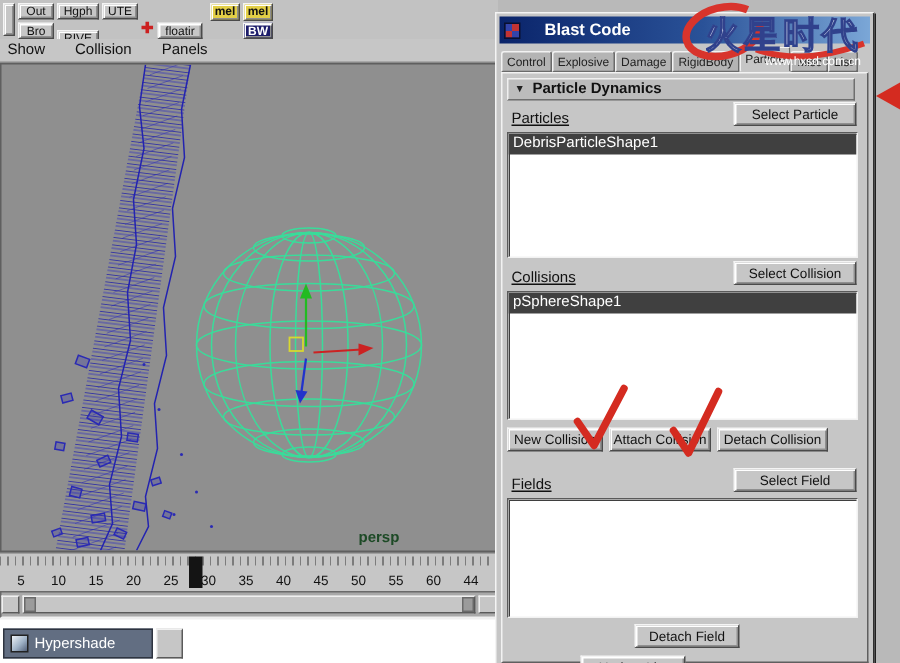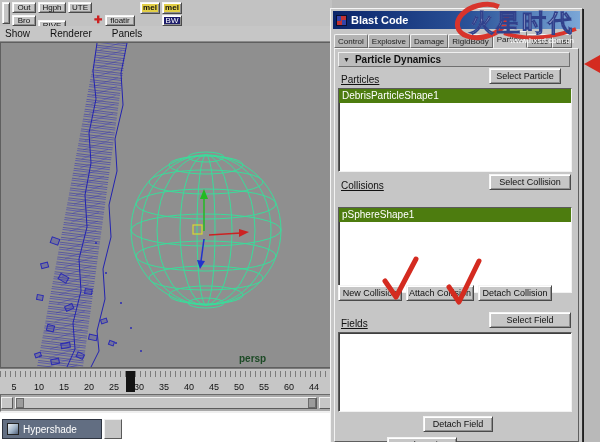--- a/index.html
+++ b/index.html
@@ -10,21 +10,21 @@
   .btn{position:absolute;display:flex;align-items:center;justify-content:center;
        background:#c6c6c6;color:#111;font-size:9px;line-height:1;cursor:default;
        border:1px solid;border-color:#f4f4f4 #4a4a4a #4a4a4a #f4f4f4;
        box-shadow:inset 1px 1px 0 #ffffff, inset -1px -1px 0 #8f8f8f;}
   .label{position:absolute;font-size:10px;color:#111;text-decoration:underline;}
 
   
   .shelf{position:absolute;left:0;top:0;width:332px;height:26px;background:#c2c2c2;}
   .shelf .btn{font-size:8px;}
   .mel{background:#e3cf46;font-weight:bold;}
-  .melbw{background:#1c1c6a;color:#fff;font-weight:normal;}
+  .melbw{background:#1c1c6a;color:#fff;font-weight:bold;}
   .crossicon{position:absolute;left:94px;top:15px;width:10px;height:10px;color:#cc2020;
        font-size:10px;line-height:10px;font-weight:bold;}
 
   
   .panel-menu{position:absolute;left:0;top:26px;width:332px;height:16px;background:#c6c6c6;
        border-bottom:1px solid #8a8a8a;display:flex;align-items:center;gap:20px;padding-left:5px;}
   .panel-menu span{font-size:10px;color:#111;}
 
   
   .viewport{position:absolute;left:0;top:42px;width:332px;height:326px;background:#8f8f8f;
@@ -59,42 +59,42 @@
        background:linear-gradient(135deg,#eef2f6 0%,#9fb2c6 55%,#53617a 100%);}
   .hs-extra{position:absolute;left:104px;top:6px;width:18px;height:20px;background:#c6c6c6;
        border:1px solid;border-color:#f0f0f0 #5a5a5a #5a5a5a #f0f0f0;}
 
   
   .blast{position:absolute;left:330px;top:8px;width:253px;height:438px;background:#c6c6c6;
        border:1px solid;border-color:#f4f4f4 #2f2f2f #2f2f2f #f4f4f4;
        box-shadow:1px 1px 0 #1f1f1f;z-index:5;}
   .titlebar{position:absolute;left:2px;right:2px;top:2px;height:18px;
        background:linear-gradient(90deg,#0a246a 0%,#2a5298 55%,#7ba7d7 100%);
-       display:flex;align-items:center;gap:4px;padding-left:3px;}
+       display:flex;align-items:center;gap:16px;padding-left:3px;}
   .titlebar span{color:#fff;font-size:11px;font-weight:bold;}
   .title-icon{width:11px;height:11px;background:
        conic-gradient(#c23333 0 25%,#3344aa 0 50%,#c23333 0 75%,#3344aa 0 100%);
        border:1px solid #0a1030;}
   .tabs{position:absolute;left:3px;top:22px;right:3px;height:17px;display:flex;align-items:flex-end;}
   .tab{font-size:8px;color:#222;background:#b4b4b4;height:14px;display:flex;align-items:center;
        padding:0 3px;border:1px solid;border-color:#f2f2f2 #6a6a6a #6a6a6a #f2f2f2;
        border-radius:2px 2px 0 0;white-space:nowrap;}
   .tab.active{background:#c6c6c6;height:17px;border-bottom-color:#c6c6c6;}
   .content{position:absolute;left:3px;right:3px;top:39px;bottom:3px;background:#c6c6c6;
        border:1px solid;border-color:#f2f2f2 #5f5f5f #5f5f5f #f2f2f2;}
   .frame-header{position:absolute;left:3px;top:3px;right:8px;height:15px;background:#bcbcbc;
        border:1px solid;border-color:#efefef #6f6f6f #6f6f6f #efefef;
        display:flex;align-items:center;gap:5px;padding-left:4px;}
   .frame-header .tri{font-size:7px;color:#222;}
   .frame-header .txt{font-size:10px;font-weight:bold;color:#111;}
   .listbox{position:absolute;left:3px;width:234px;background:#fff;
        border:1px solid;border-color:#5a5a5a #f2f2f2 #f2f2f2 #5a5a5a;
        box-shadow:inset 1px 1px 0 #3f3f3f;overflow:hidden;}
   .listitem{height:14px;line-height:14px;font-size:10px;padding-left:3px;}
-  .listitem.selected{background:#4d7c0f;color:#fff;}
+  .listitem.selected{background:#404040;color:#fff;}
 
   
   .annotations{position:absolute;left:0;top:0;width:600px;height:442px;z-index:60;pointer-events:none;}
   .watermark{position:absolute;right:0;top:0;width:146px;height:48px;z-index:70;pointer-events:none;}
 </style>
 </head>
 <body>
 
 <div class="page">
 
@@ -107,21 +107,21 @@
     <div class="btn" style="left:38px;top:20px;width:28px;height:11px;">RIVE</div>
     <span class="crossicon">✚</span>
     <div class="btn" style="left:105px;top:15px;width:30px;height:11px;">floatir</div>
     <div class="btn mel" style="left:140px;top:2px;width:20px;height:12px;">mel</div>
     <div class="btn mel" style="left:162px;top:2px;width:20px;height:12px;">mel</div>
     <div class="btn melbw" style="left:162px;top:15px;width:20px;height:11px;">BW</div>
   </div>
 
   <div class="panel-menu">
     <span>Show</span>
-    <span>Renderer</span>
+    <span>Collision</span>
     <span>Panels</span>
   </div>
 
   <div class="viewport">
     <svg width="330" height="324" viewBox="0 0 330 324">
       <defs>
         <pattern id="hatch" width="5" height="6" patternUnits="userSpaceOnUse" patternTransform="rotate(97)">
           <line x1="0" y1="0" x2="0" y2="6" stroke="#2323a8" stroke-width="1"></line>
           <line x1="2.5" y1="0" x2="2.5" y2="6" stroke="#2c2cc0" stroke-width="0.5"></line>
         </pattern>
@@ -243,28 +243,28 @@
     </div>
 
     <div class="content">
 
       <div class="frame-header">
         <span class="tri">▼</span>
         <span class="txt">Particle Dynamics</span>
       </div>
 
       <span class="label" style="left:6px;top:25px;">Particles</span>
-      <div class="btn" style="left:154px;top:19px;width:72px;height:16px;">Select Particle</div>
+      <div class="btn" style="left:154px;top:19px;width:82px;height:16px;">Select Particle</div>
       <div class="listbox" style="top:39px;height:84px;">
         <div class="listitem selected">DebrisParticleShape1</div>
       </div>
 
       <span class="label" style="left:6px;top:131px;">Collisions</span>
       <div class="btn" style="left:154px;top:125px;width:82px;height:16px;">Select Collision</div>
-      <div class="listbox" style="top:145px;height:86px;margin-top:13px;">
+      <div class="listbox" style="top:145px;height:86px;">
         <div class="listitem selected">pSphereShape1</div>
       </div>
 
       <div class="btn" style="left:3px;top:236px;width:64px;height:16px;">New Collision</div>
       <div class="btn" style="left:71px;top:236px;width:68px;height:16px;">Attach Collision</div>
       <div class="btn" style="left:143px;top:236px;width:74px;height:16px;">Detach Collision</div>
 
       <span class="label" style="left:6px;top:269px;">Fields</span>
       <div class="btn" style="left:154px;top:263px;width:82px;height:16px;">Select Field</div>
       <div class="listbox" style="top:283px;height:80px;"></div>

